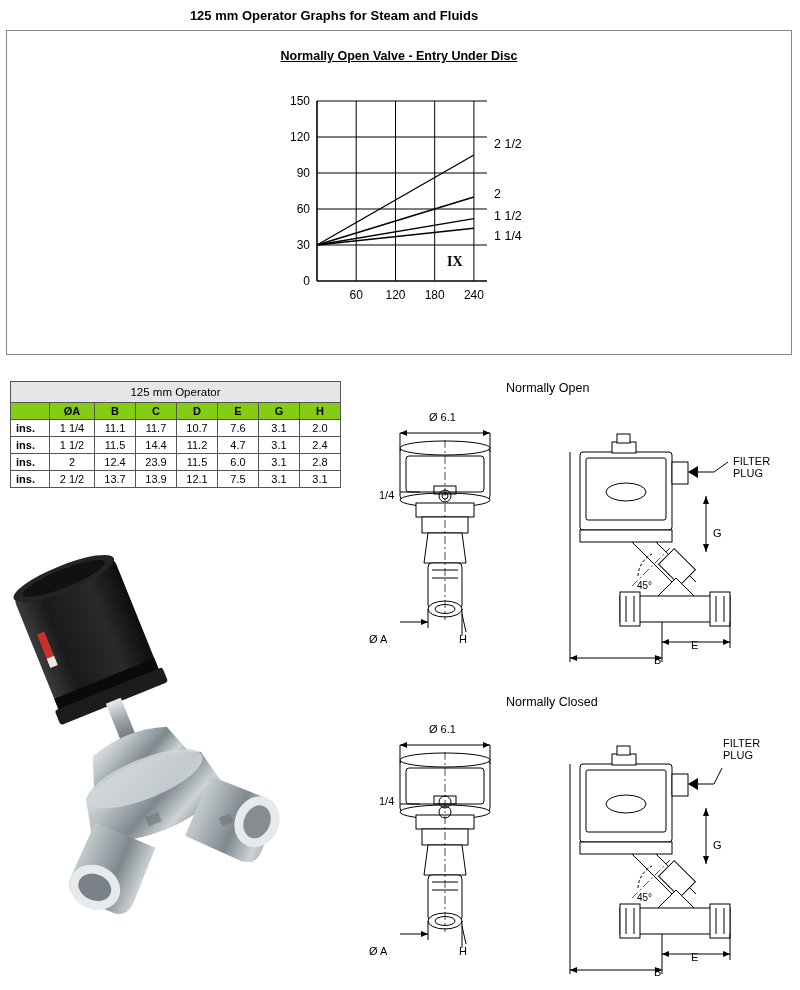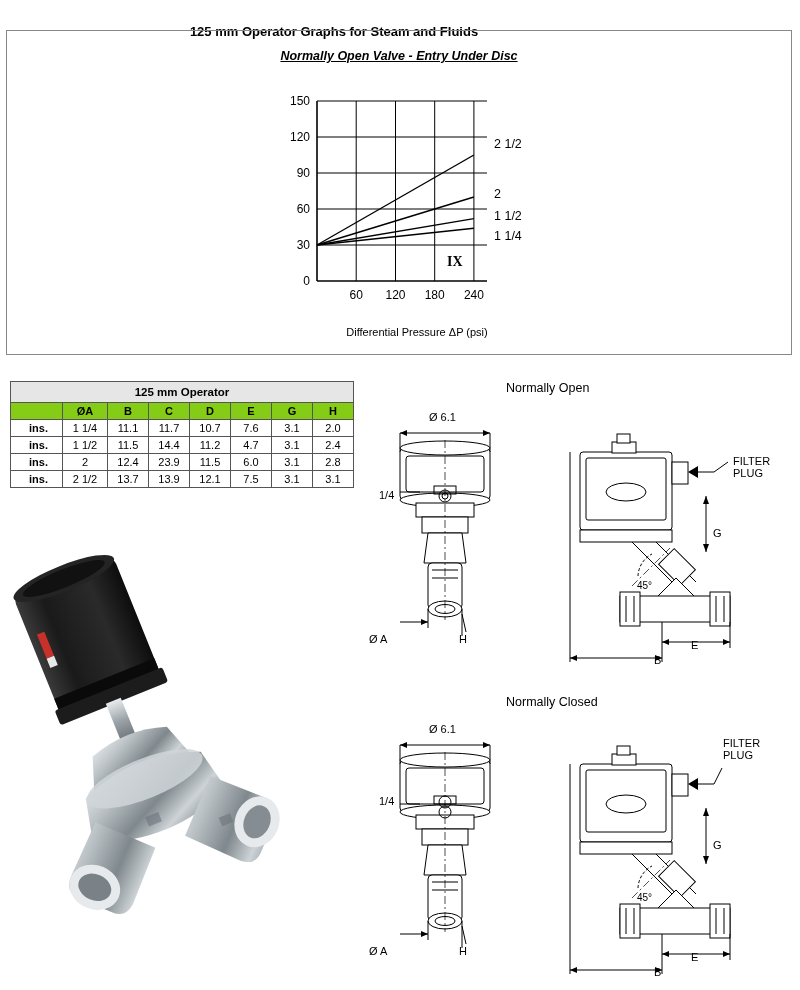--- a/index.html
+++ b/index.html
@@ -10,21 +10,21 @@
   body {
     width: 800px;
     height: 990px;
     position: relative;
     font-family: "Liberation Sans", sans-serif;
     color: #000;
     overflow: hidden;
   }
   .page-title {
     position: absolute;
-    top: 24px;
+    top: 8px;
     left: 0;
     width: 668px;
     text-align: center;
     font-size: 13px;
     font-weight: bold;
   }
   
   .graph-panel {
     position: absolute;
     top: 30px;
@@ -36,21 +36,20 @@
   }
   .graph-heading {
     position: absolute;
     top: 18px;
     left: 0;
     width: 100%;
     text-align: center;
     font-size: 12.5px;
     font-weight: bold;
     text-decoration: underline;
-    font-style: italic;
   }
   .chart-wrap {
     position: absolute;
     top: 55px;
     left: 255px;
     width: 310px;
     height: 260px;
   }
   .chart-svg { display:block; }
   .axis-caption {
@@ -70,32 +69,32 @@
     font-size: 11px;
   }
   .op-table th, .op-table td {
     border: 1px solid #555;
     text-align: center;
     padding: 2px 3px;
     background: #fff;
   }
   .op-table thead tr.title-row th {
     background: #e6e6e6;
-    font-weight: bold;
+    font-weight: normal;
     font-size: 11.5px;
     padding: 4px 3px;
   }
   .op-table thead tr.head-row th {
     font-weight: bold;
     background: #84cc16;
   }
   .op-table td.units {
     font-weight: bold;
     text-align: left;
-    padding-left: 18px;
+    padding-left: 5px;
   }
   .op-table td.firstcol { width: 38px; }
   .op-table td, .op-table th { width: 34px; }
   .op-table td.units, .op-table th.units-h { width: 30px; }
   
   .dlabel {
     position: absolute;
     font-size: 11px;
     white-space: pre;
   }
@@ -166,21 +165,20 @@
 
       <g font-family="Liberation Sans, sans-serif" font-size="12.5" fill="#000">
         <text x="232" y="62">2 1/2</text>
         <text x="232" y="112">2</text>
         <text x="232" y="134">1 1/2</text>
         <text x="232" y="154">1 1/4</text>
       </g>
 
       <text x="185" y="180" font-family="Liberation Serif, serif" font-size="14" font-weight="bold" fill="#000">IX</text>
     </svg>
-    <div class="axis-caption">Differential Pressure  ΔP (psi)</div>
   </div>
 </div>
 
 <table class="op-table">
   <thead>
     <tr class="title-row">
       <th colspan="8">125 mm Operator</th>
     </tr>
     <tr class="head-row">
       <th class="units-h"></th>

